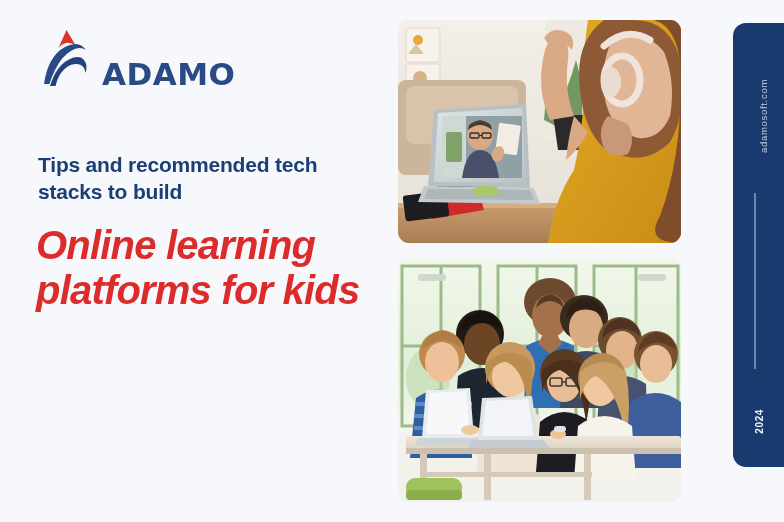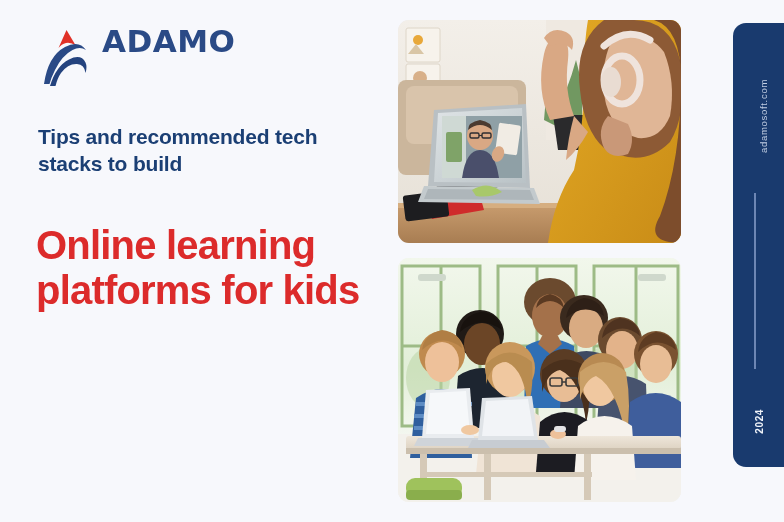--- a/index.html
+++ b/index.html
@@ -30,21 +30,21 @@
     top: 0;
     width: 390px;
     height: 522px;
   }
 
   .logo-block {
     position: absolute;
     left: 38px;
     top: 26px;
     display: flex;
-    align-items: flex-start;
+    align-items: flex-end;
     gap: 12px;
   }
   .logo-mark {
     width: 52px;
     height: 64px;
     display: block;
   }
   .logo-words {
     display: flex;
     flex-direction: column;
@@ -63,39 +63,40 @@
     font-weight: bold;
     letter-spacing: 3.2px;
     color: #2a4a86;
     margin-top: 4px;
     font-family: "DejaVu Sans", sans-serif;
   }
 
   .kicker {
     position: absolute;
     left: 38px;
-    top: 124px;
+    top: 152px;
     width: 320px;
     font-size: 21px;
     font-weight: bold;
     line-height: 1.28;
     color: #1b3f74;
     letter-spacing: -0.2px;
   }
 
   .headline {
     position: absolute;
     left: 36px;
     top: 196px;
     width: 340px;
     font-size: 40px;
     font-weight: bold;
     line-height: 1.14;
     color: #dc2b2b;
     letter-spacing: -0.8px;
+    font-style: italic;
   }
 
   .body-copy {
     position: absolute;
     left: 38px;
     top: 372px;
     width: 310px;
     font-size: 12.8px;
     line-height: 1.62;
     color: #2d3340;

